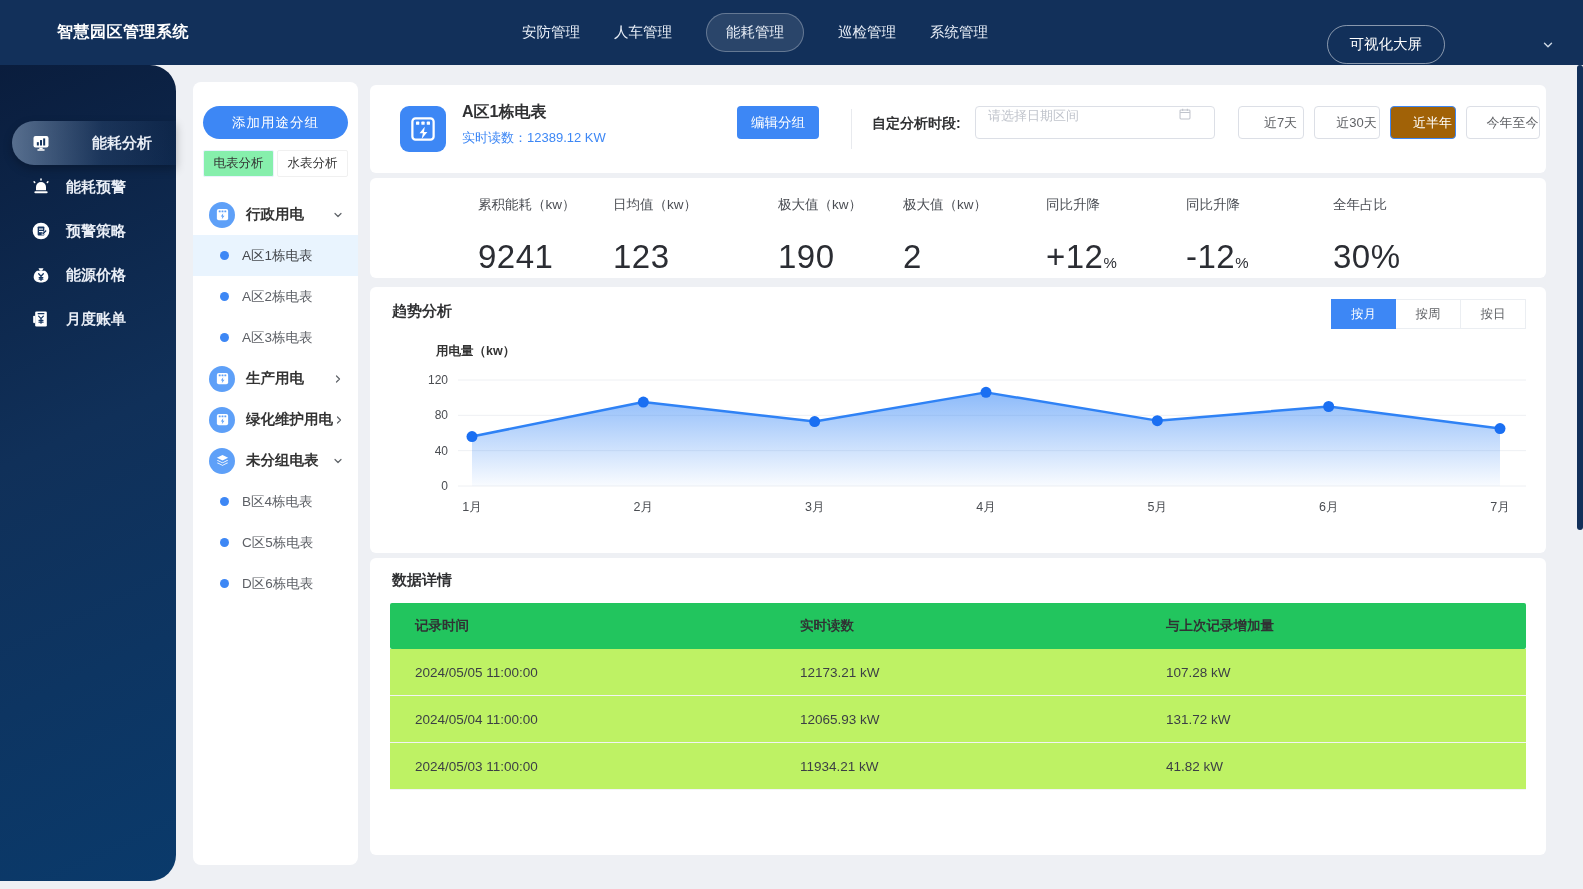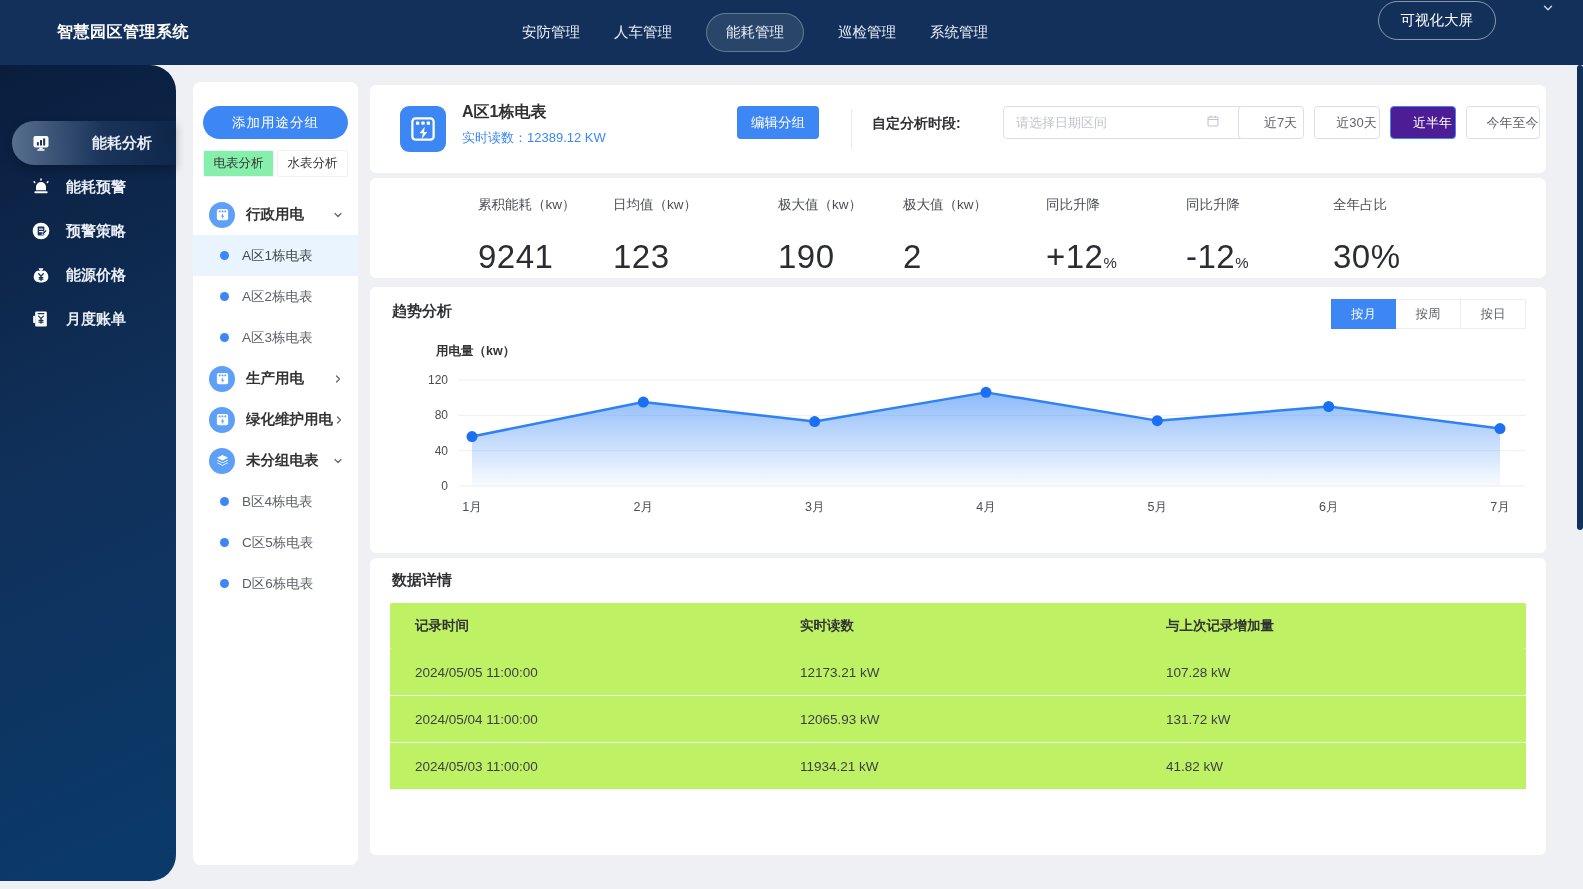--- a/index.html
+++ b/index.html
@@ -9,21 +9,21 @@
 
   
   .navbar { position:absolute; left:0; top:0; width:1583px; height:65px;
     background:#12305a; display:flex; align-items:center; z-index:5; }
   .logo { position:absolute; left:57px; top:0; height:65px; display:flex; align-items:center;
     color:#fff; font-size:16px; font-weight:700; letter-spacing:.5px; }
   .nav-center { position:absolute; left:522px; top:0; height:65px; display:flex; align-items:center; gap:34px; }
   .nav-item { color:#e8eef7; font-size:14.5px; font-weight:500; cursor:pointer; white-space:nowrap; }
   .nav-item.pill { padding:9px 19px; border-radius:20px; background:rgba(255,255,255,.10);
     border:1px solid rgba(255,255,255,.28); }
-  .nav-right { position:absolute; right:28px; top:1px; height:65px; display:flex; align-items:flex-start; gap:45px; }
+  .nav-right { position:absolute; right:28px; top:12px; height:65px; display:flex; align-items:center; gap:96px; }
   .screen-btn { background:transparent; border:1px solid rgba(255,255,255,.5); color:#fff;
     font-size:14.5px; padding:9px 22px; border-radius:20px; cursor:pointer;
     font-family:inherit; }
   .nav-caret { display:flex; align-items:center; }
 
   
   .sidebar { position:absolute; left:0; top:65px; width:176px; height:816px;
     background:linear-gradient(155deg,#0a1d3d 0%,#103059 45%,#0a3a6b 100%);
     border-radius:0 26px 26px 0; padding-top:56px; z-index:4; }
   .side-item { position:relative; height:44px; display:flex; align-items:center; gap:14px;
@@ -66,30 +66,30 @@
   .meter-badge { position:absolute; left:30px; top:21px; width:46px; height:46px;
     background:#3d87f5; border-radius:9px; display:flex; align-items:center; justify-content:center; }
   .meter-title { position:absolute; left:92px; top:17px; font-size:16px; color:#303133; font-weight:600; }
   .meter-reading { position:absolute; left:92px; top:44px; font-size:13px; color:#3d87f5; }
   .edit-group { position:absolute; left:367px; top:21px; width:82px; height:33px;
     background:#3d87f5; color:#fff; border:none; border-radius:4px; font-size:13.5px;
     cursor:pointer; font-family:inherit; }
   .vdivider { position:absolute; left:481px; top:24px; width:1px; height:40px; background:#e8eaee; }
   .period-label { position:absolute; left:502px; top:30px; font-size:14px; color:#303133; font-weight:600; }
   .date-input { position:absolute; left:605px; top:21px; width:240px; height:33px;
-    border:1px solid #dcdfe6; border-radius:4px; display:flex; align-items:center;
-    padding:0 22px 0 12px; cursor:text; background:#fff;margin-left:28px; }
+    border:1px solid #dcdfe6; border-radius:4px; display:flex; 
+    padding:0 22px 0 12px; cursor:text; background:#fff; }
   .date-input .ph { flex:1; font-size:13px; color:#c0c4cc; }
   .range-btn { position:absolute; top:21px; height:33px; border:1px solid #dcdfe6; background:#fff;
     color:#606266; font-size:13px; border-radius:4px; cursor:pointer; font-family:inherit;padding-left:19px; }
   .range-btn.b0 { left:868px; width:66px; }
   .range-btn.b1 { left:944px; width:66px; }
   .range-btn.b2 { left:1020px; width:66px; }
   .range-btn.b3 { left:1096px; width:74px; }
-  .range-btn.active { background:#4c1d95; border-color:#3d87f5; color:#fff; }
+  .range-btn.active { background:#a16207; border-color:#3d87f5; color:#fff; }
 
   
   .stat { position:absolute; top:18px; }
   .stat .slabel { font-size:13.5px; color:#4b4e54; }
   .stat .svalue { margin-top:24px; font-size:33px; color:#2b2d33; font-weight:500; letter-spacing:.5px; }
   .stat .ssuffix { font-size:15px; color:#2b2d33; }
   .s0{left:108px}.s1{left:243px}.s2{left:408px}.s3{left:533px}.s4{left:676px}.s5{left:816px}.s6{left:963px}
 
   
   .trend-title { position:absolute; left:22px; top:15px; font-size:15px; color:#303133; font-weight:600; }
@@ -98,21 +98,21 @@
     font-size:12.5px; color:#606266; background:#fff; border:1px solid #ebeef2; cursor:pointer; }
   .seg + .seg { border-left:none; }
   .seg.active { background:#3d87f5; border-color:#3d87f5; color:#fff; }
   #trend-svg { position:absolute; left:10px; top:52px; }
 
   
   .table-title { position:absolute; left:22px; top:13px; font-size:15px; color:#303133; font-weight:600; }
   .dtable { position:absolute; left:20px; top:45px; width:1136px; }
   .trow { display:grid; grid-template-columns:385px 366px 1fr; align-items:center; }
   .trow > div { padding-left:25px; font-size:13.5px; color:#3c3f45; }
-  .thead { height:46px; background:#bef264; border-radius:2px; }
+  .thead { height:46px; background:#22c55e; border-radius:2px; }
   .thead > div { color:#303133; font-weight:600; }
   .tbody-row { height:47px; background:#bef264; border-bottom:1px solid #f2f3f5; }
 
   
   .scroll-thumb { position:absolute; right:0px; top:65px; width:6px; height:465px;
     background:#12305a; border-radius:3px; z-index:6; }
 </style>
 </head>
 <body>
 

